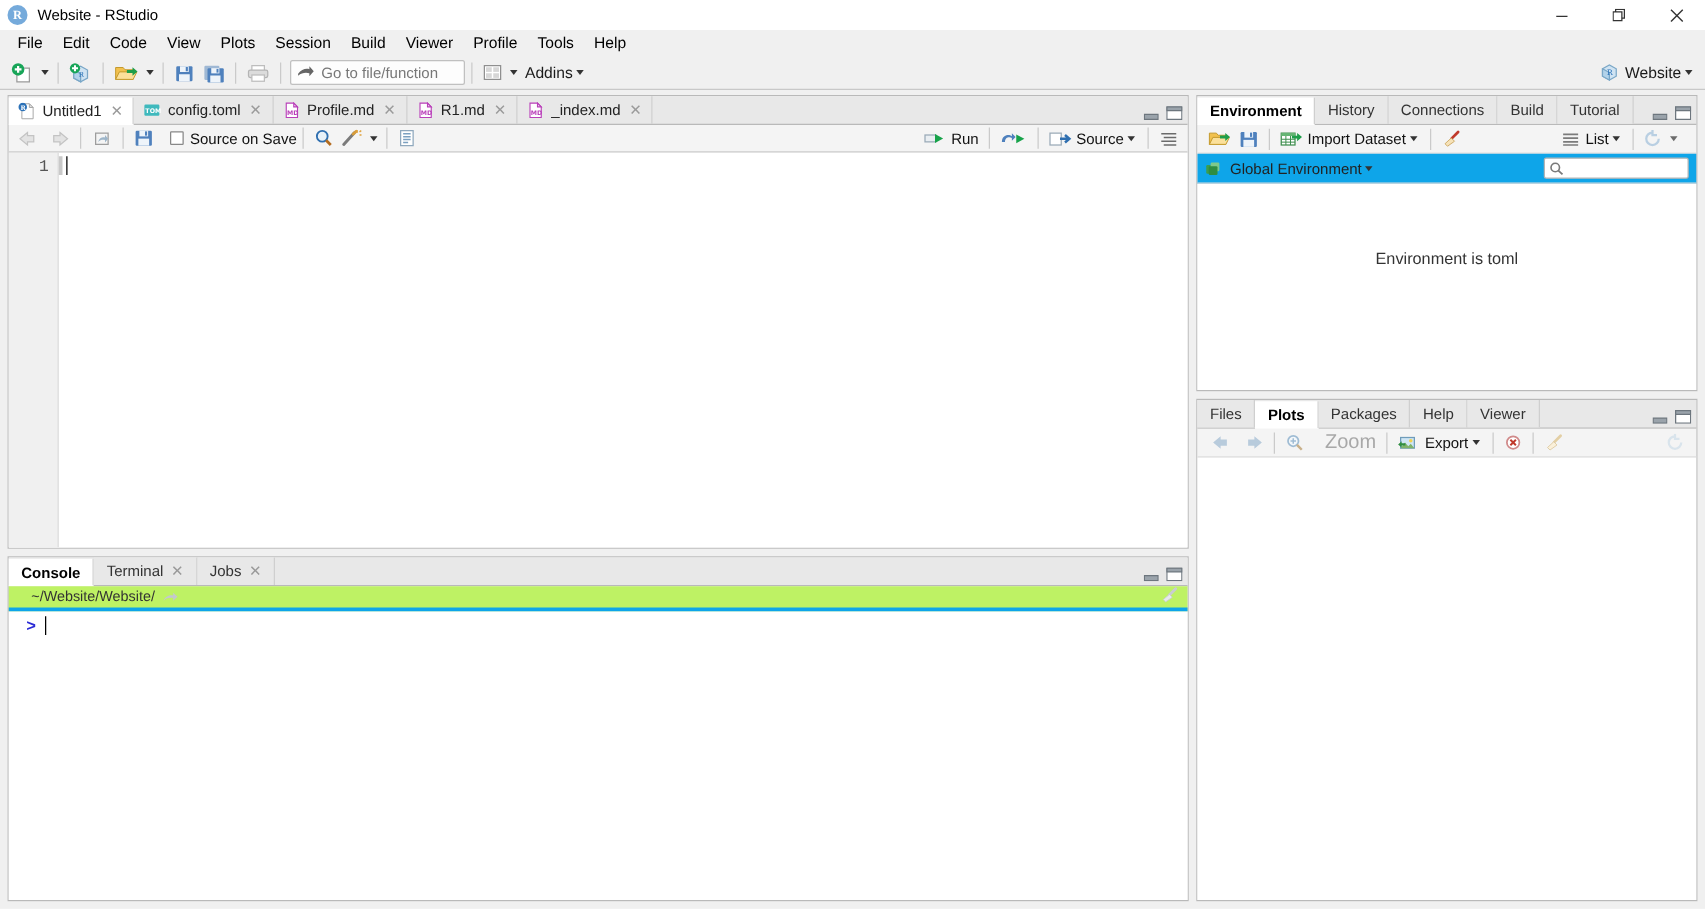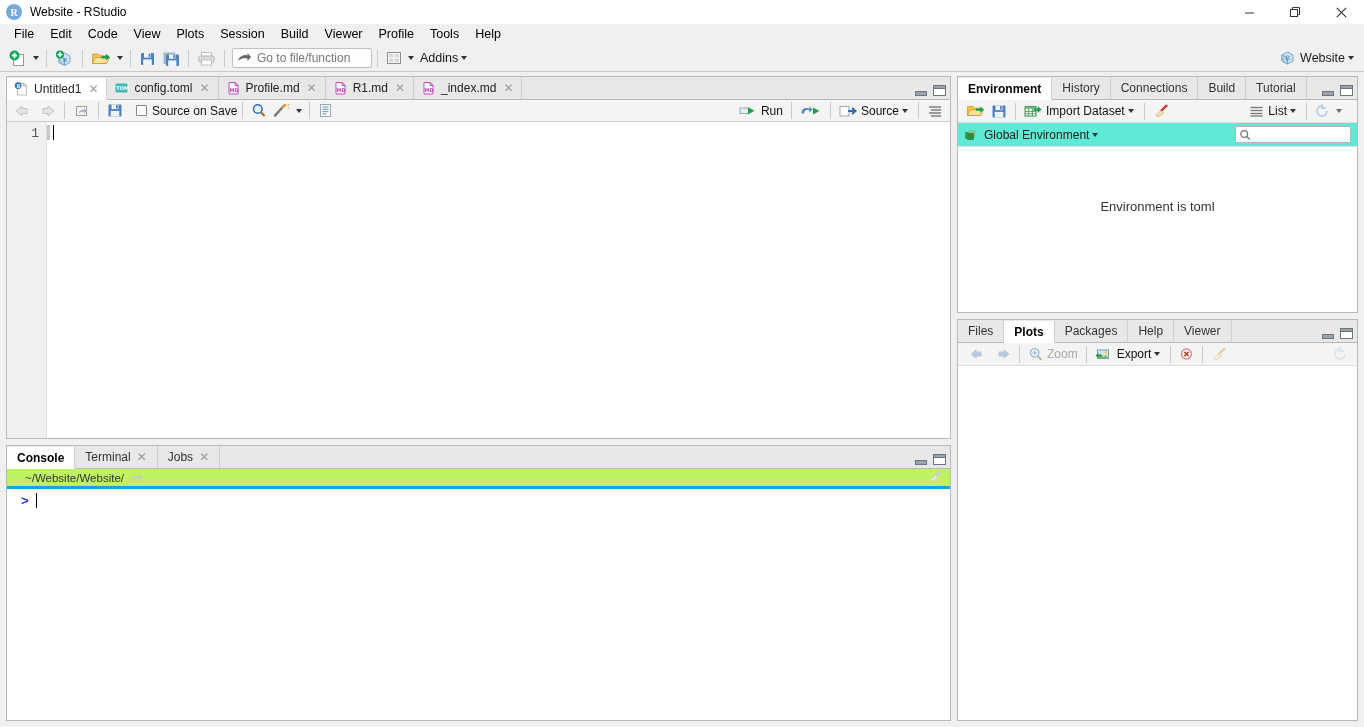--- a/index.html
+++ b/index.html
@@ -154,38 +154,38 @@
              animation: blink 1.06s step-end infinite;}
 
   
   .envtoolbar {
     height: 23px; min-height:23px; background:#f4f4f4; border-bottom:1px solid #ddd;
     display:flex; align-items:center; padding:0 5px; position:relative;
   }
   .envtoolbar .right { position:absolute; right:13px; display:flex; align-items:center; }
   .lbl12 { font-size:12px; color:#111; margin-left:4px; }
   .envsearchrow {
-    height: 24px; min-height:24px; background:#5eead4; border-bottom:1px solid #ddd;
+    height: 24px; min-height:24px; background:#0ea5e9; border-bottom:1px solid #ddd;
     display:flex; align-items:center; padding:0 6px; position:relative;
   }
   .searchbox {
     position:absolute; right:6px; width:116px; height:17px;
     border:1px solid #b5b5b5; background:#fff; border-radius:2px;
     display:flex; align-items:center; padding-left:3px;
   }
   .envbody { flex:1; background:#fff; display:flex; align-items:flex-start; justify-content:center; padding-top:52px; min-height:0;}
   .envempty { font-size:13px; color:#333; }
 
   
   .plottoolbar {
     height: 23px; min-height:23px; background:#f4f4f4; border-bottom:1px solid #ddd;
     display:flex; align-items:center; padding:0 8px; position:relative;
   }
   .plottoolbar .right { position:absolute; right:6px; display:flex; align-items:center; }
-  .dim-lbl { font-size:12px; color:#a8a8a8; margin-left:3px; }
+  .dim-lbl { font-size:16px; color:#a8a8a8; margin-left:16px; }
   .plotbody { flex:1; background:#fff; min-height:0; }
 
   .ic { display:block; }
   .nosel { user-select:none; }
 </style>
 </head>
 <body>
 
 <div class="app">
 

